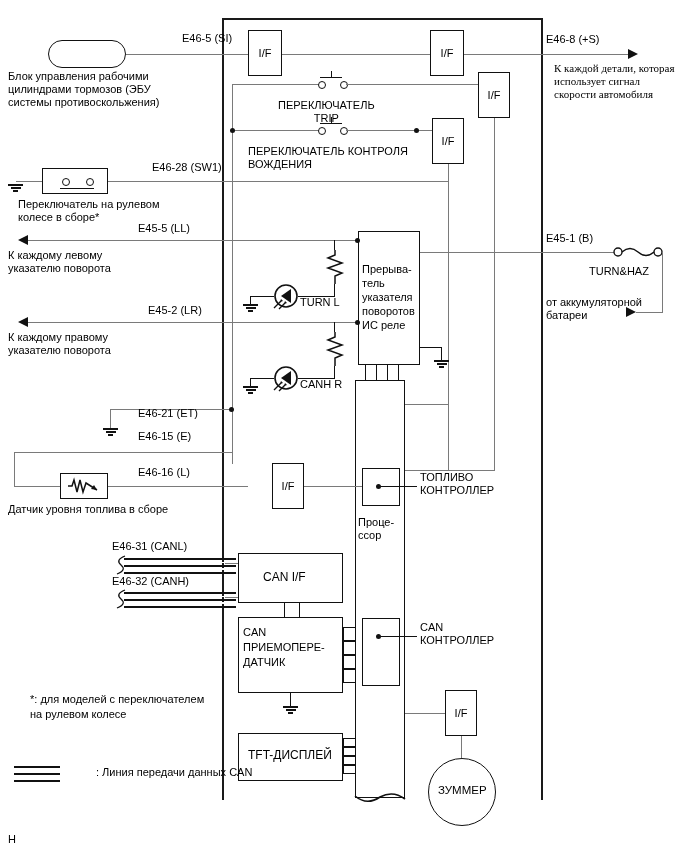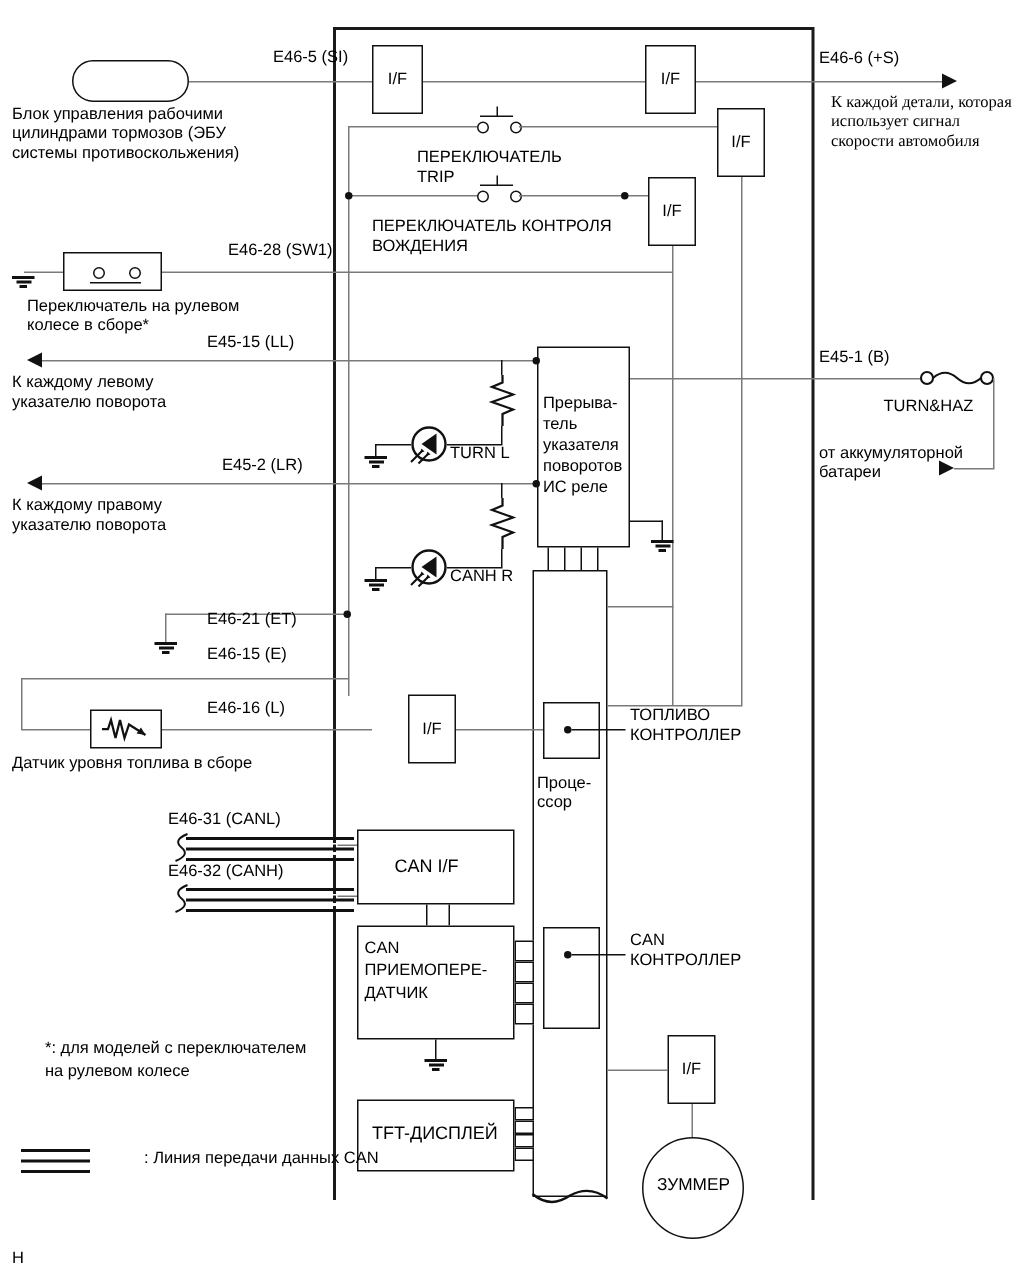--- a/index.html
+++ b/index.html
@@ -58,33 +58,33 @@
 <div class="lbl" style="left:138px;top:32px;padding-left:44px;">E46-5 (SI)</div>
 <div class="lbl" style="left:8px;top:70px;">Блок управления рабочими
 цилиндрами тормозов (ЭБУ
 системы противоскольжения)</div>
 
 <div class="ifbox" style="left:248px;top:30px;width:34px;height:46px;">I/F</div>
 <div class="wh" style="left:282px;top:54px;width:148px;"></div>
 <div class="ifbox" style="left:430px;top:30px;width:34px;height:46px;">I/F</div>
 <div class="wh" style="left:464px;top:54px;width:165px;"></div>
 <div class="arrR" style="left:628px;top:49px;"></div>
-<div class="lbl" style="left:546px;top:33px;">E46-6 (+S)</div>
+<div class="lbl" style="left:546px;top:33px;">E46-8 (+S)</div>
 <div class="lbl" style="left:554px;top:62px;font-family:Liberation Serif, serif;">К каждой детали, которая
 использует сигнал
 скорости автомобиля</div>
 
 <div class="wv" style="left:232px;top:84px;height:380px;"></div>
 <div class="wh" style="left:232px;top:84px;width:88px;"></div>
 <div class="sw-o" style="left:318px;top:81px;"></div>
 <div class="sw-bar" style="left:320px;top:77px;width:22px;"></div>
 <div class="wv" style="left:331px;top:71px;height:7px;border-left-color:#111;"></div>
 <div class="sw-o" style="left:340px;top:81px;"></div>
 <div class="wh" style="left:346px;top:84px;width:134px;"></div>
-<div class="lbl" style="left:278px;top:99px;text-align:left;">ПЕРЕКЛЮЧАТЕЛЬ
+<div class="lbl" style="left:278px;top:99px;text-align:center;">ПЕРЕКЛЮЧАТЕЛЬ
 TRIP</div>
 
 <div class="ifbox" style="left:478px;top:72px;width:32px;height:46px;">I/F</div>
 <div class="wv" style="left:494px;top:118px;height:352px;"></div>
 
 <div class="wh" style="left:232px;top:130px;width:88px;"></div>
 <div class="dot" style="left:230px;top:128px;"></div>
 <div class="sw-o" style="left:318px;top:127px;"></div>
 <div class="sw-bar" style="left:320px;top:123px;width:22px;"></div>
 <div class="wv" style="left:331px;top:117px;height:7px;border-left-color:#111;"></div>
@@ -123,21 +123,21 @@
 <div class="wv" style="left:441px;top:347px;height:13px;border-left-color:#111;"></div>
 <div class="gnd" style="left:434px;top:360px;">
   <i class="g1"></i>
     <i class="g2"></i>
     <i class="g3"></i>
 </div>
 
 <div class="wh" style="left:25px;top:240px;width:333px;"></div>
 <div class="arrL" style="left:18px;top:235px;"></div>
 <div class="dot" style="left:355px;top:238px;"></div>
-<div class="lbl" style="left:138px;top:222px;">E45-15 (LL)</div>
+<div class="lbl" style="left:138px;top:222px;">E45-5 (LL)</div>
 <div class="lbl" style="left:8px;top:249px;">К каждому левому
 указателю поворота</div>
 
 <svg style="left:325px;top:250px;width:20px;height:34px;">
   <path d="M10 0 L10 5 L3 8 L17 13 L3 18 L17 23 L10 26 L10 34" stroke="#111" stroke-width="1.5" fill="none"></path>
 </svg>
 <div class="wv" style="left:334px;top:240px;height:10px;border-left-color:#111;"></div>
 <div class="wv" style="left:334px;top:284px;height:12px;border-left-color:#111;"></div>
 <div class="wh" style="left:298px;top:296px;width:37px;border-top-color:#111;"></div>
 

